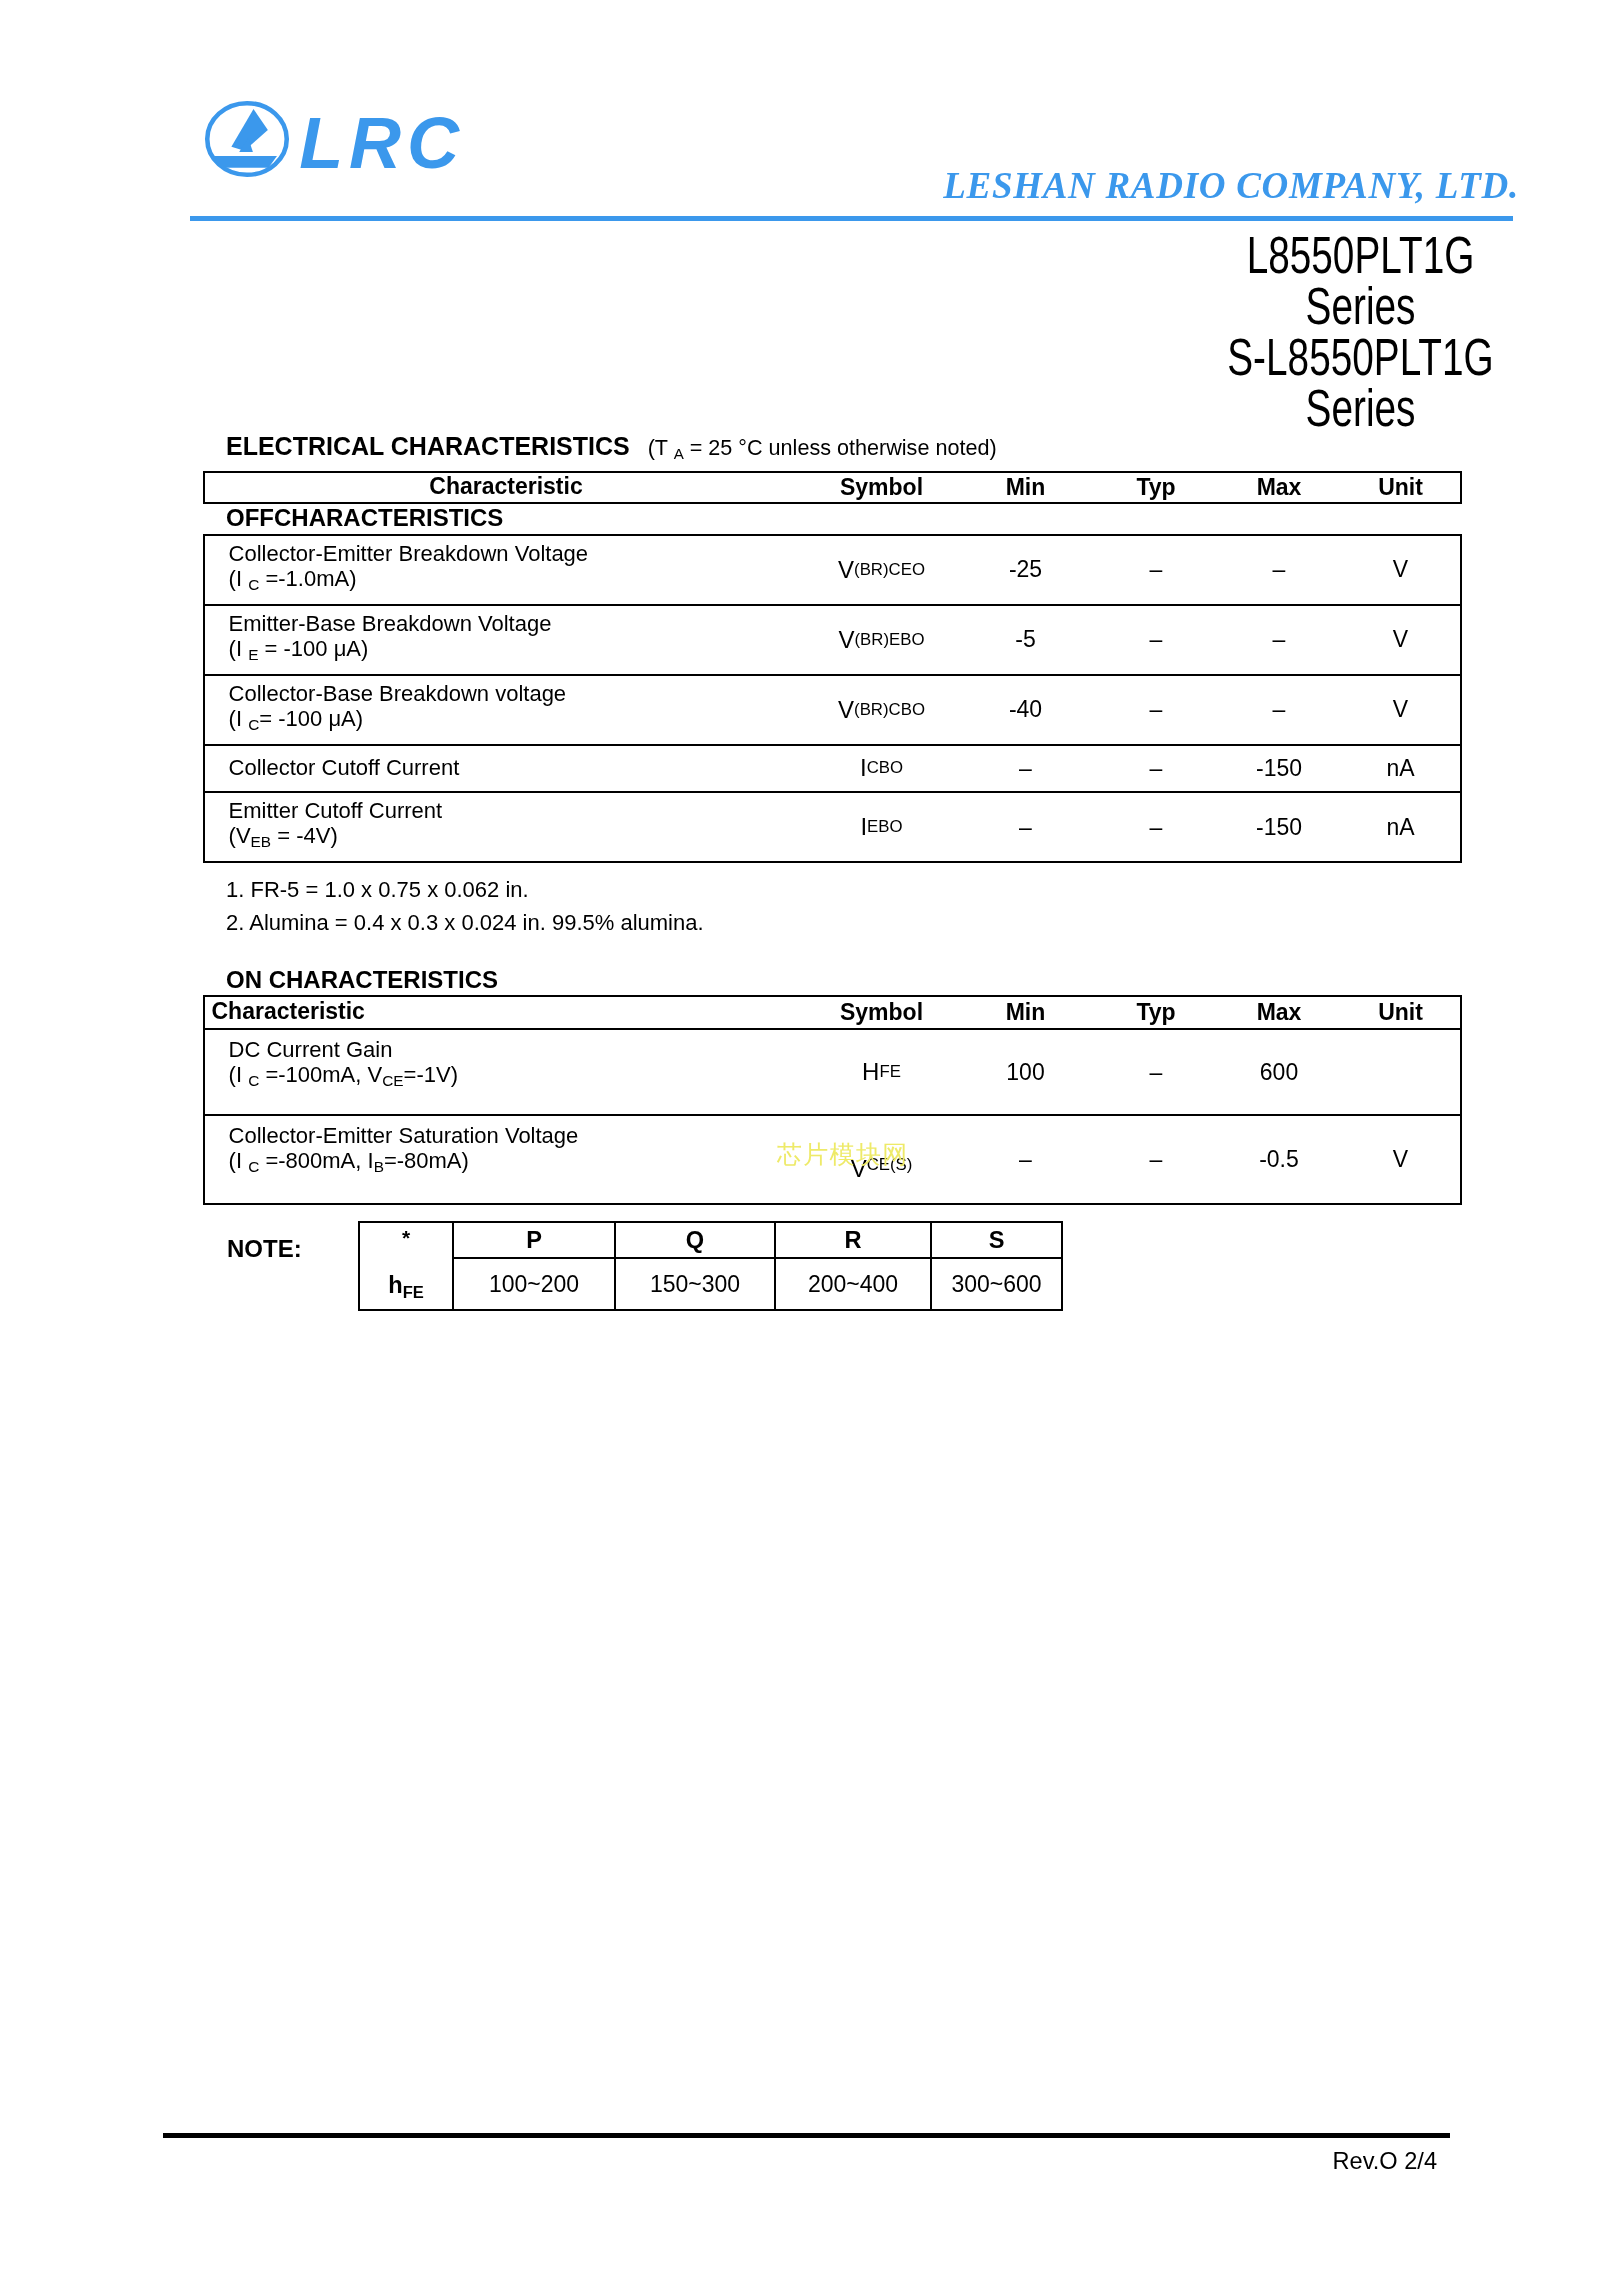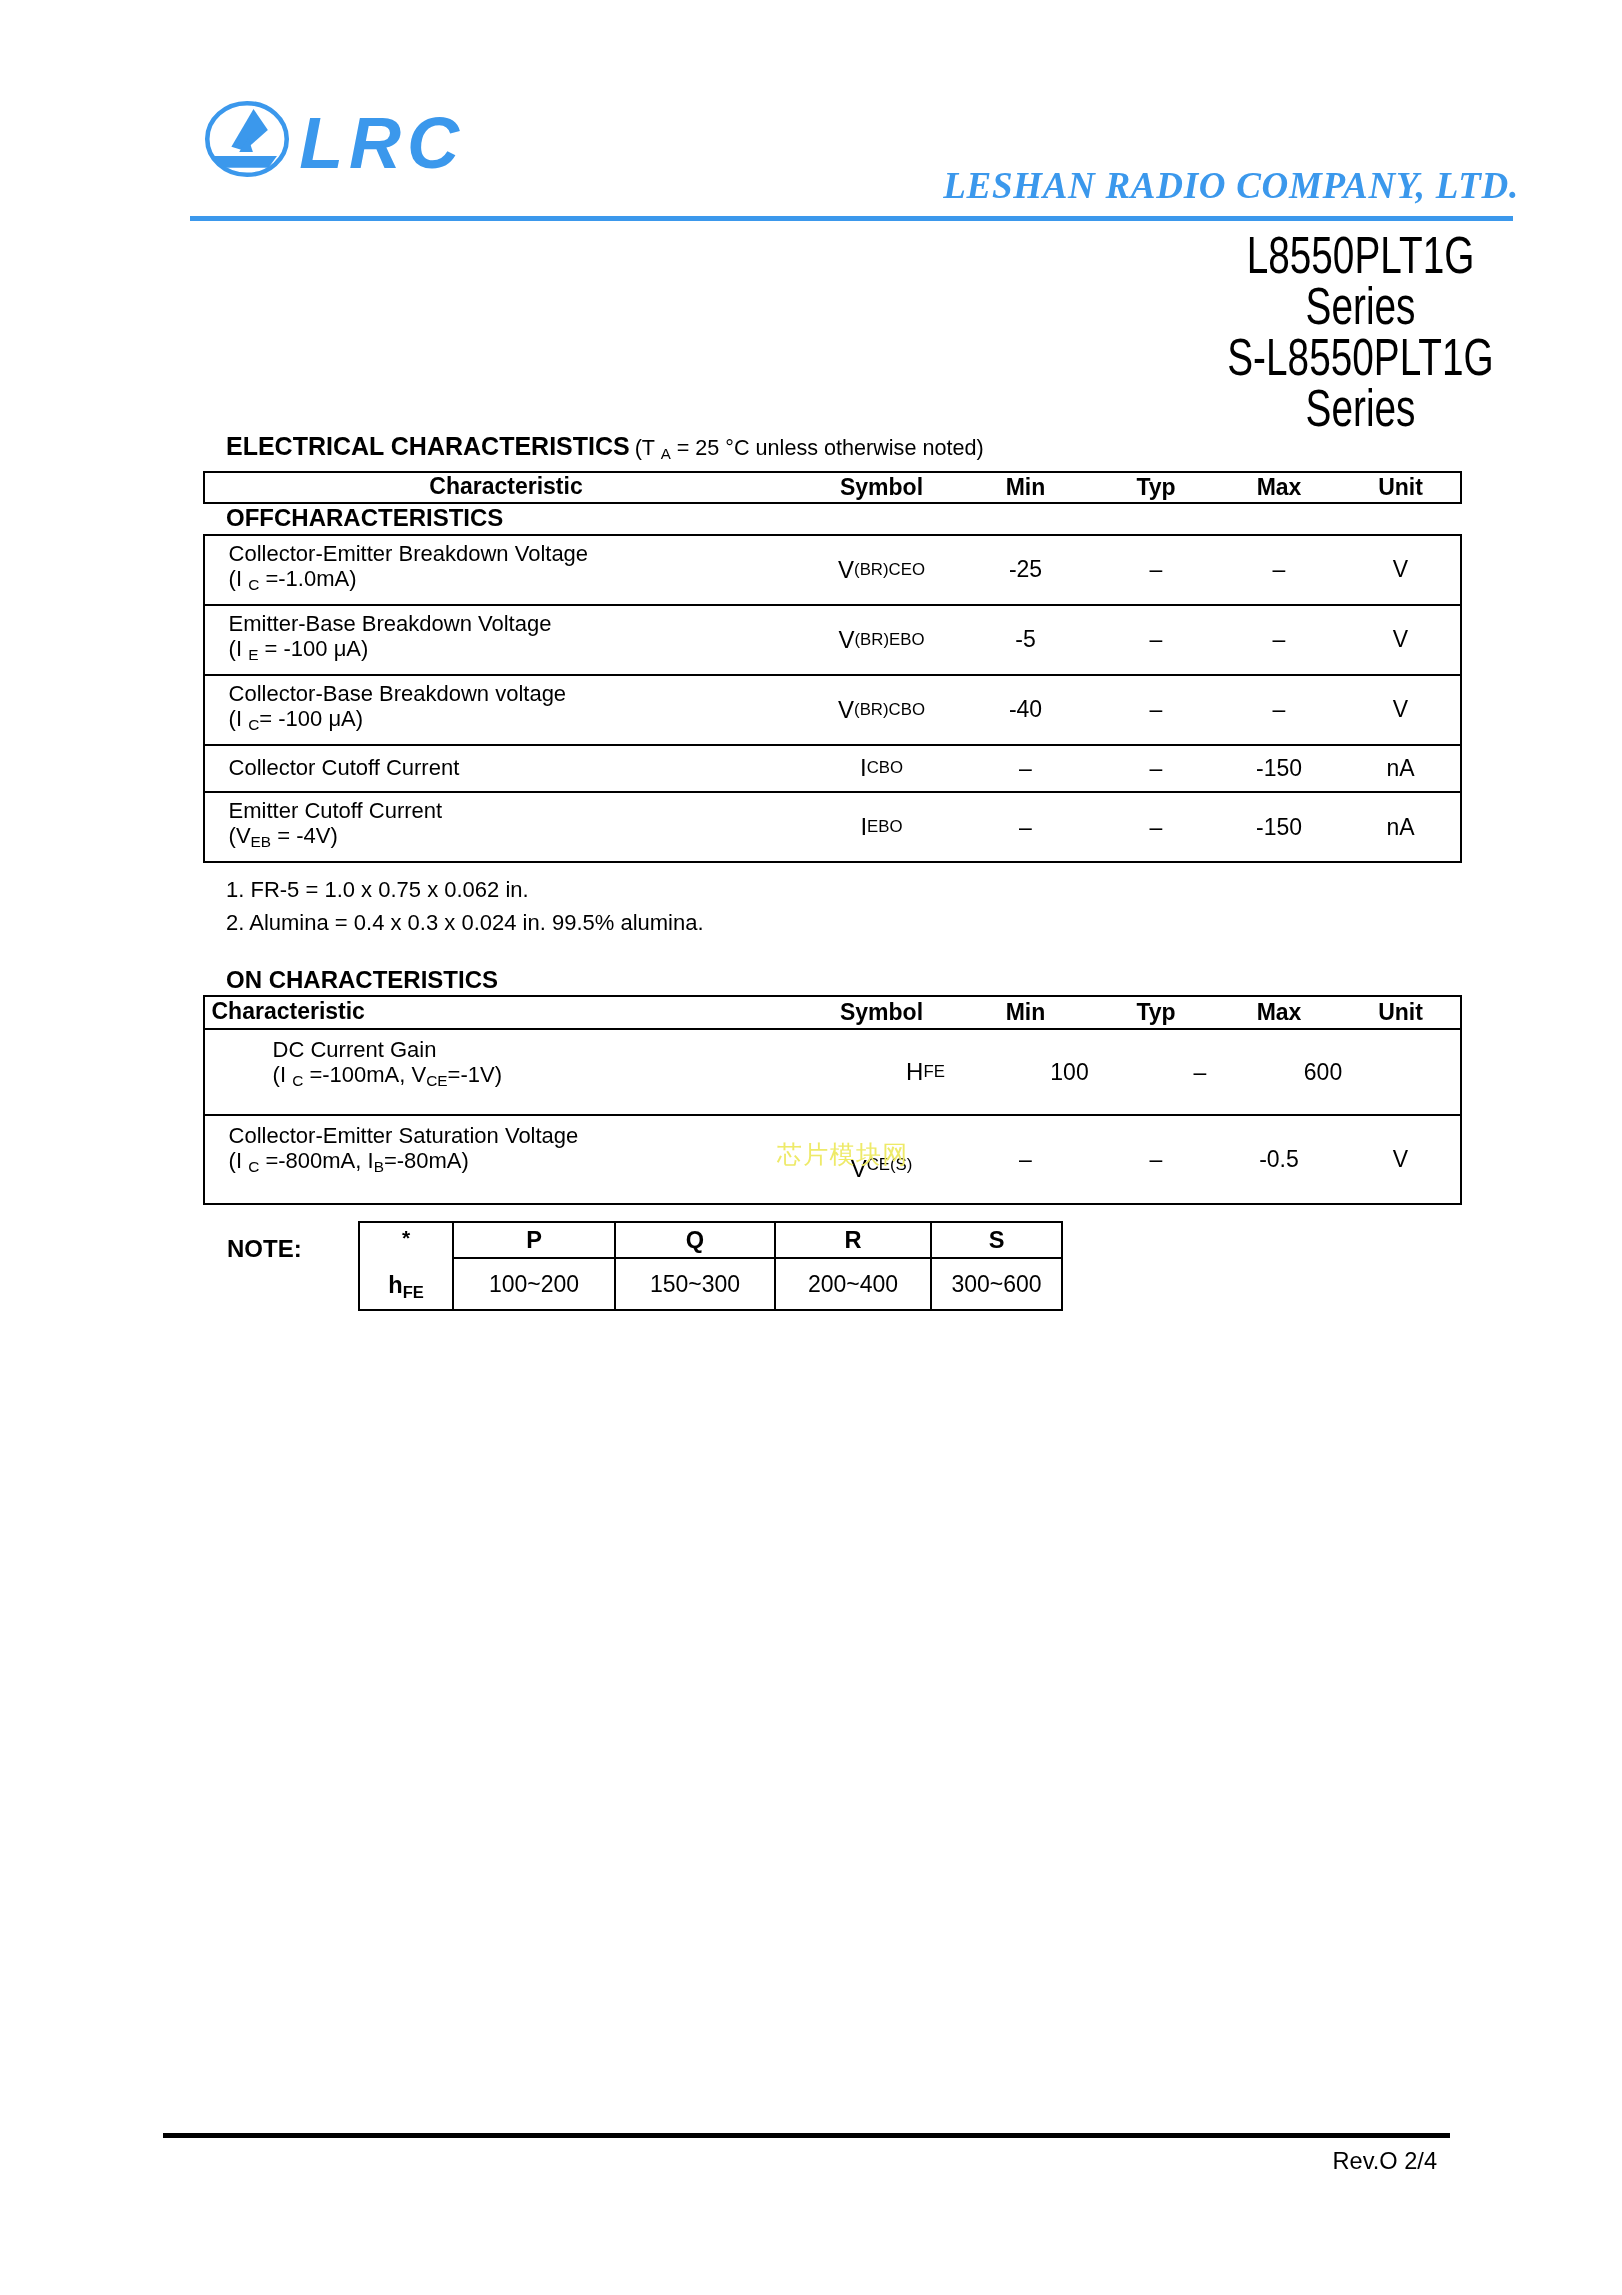--- a/index.html
+++ b/index.html
@@ -26,21 +26,21 @@
   .blue-rule{position:absolute;left:190px;top:216px;width:1323px;height:5.2px;background:var(--blue);}
   .title-block{
     position:absolute;left:1099px;top:230px;width:523px;
     text-align:center;font-size:51px;line-height:51px;color:#000;
     transform:scaleX(0.76);transform-origin:50% 0;
     white-space:nowrap;
   }
   
   .elec-heading{position:absolute;left:226px;top:432px;white-space:nowrap;}
   .elec-heading .hbold{font-weight:bold;font-size:25px;}
-  .elec-heading .hnote{font-size:21.6px;margin-left:2px;text-align:right;}
+  .elec-heading .hnote{font-size:21.6px;margin-left:15px;text-align:right;}
   .sub-heading{position:absolute;font-weight:bold;font-size:24px;white-space:nowrap;}
   
   .tbox{position:absolute;left:203px;width:1259px;border:2.6px solid #000;box-sizing:border-box;background:#fff;}
   .hdr-row{display:flex;align-items:center;height:100%;}
   .trow{display:flex;box-sizing:border-box;align-items:center;}
   .trow + .trow{border-top:2.6px solid #000;}
   .c-char{width:602px;box-sizing:border-box;padding:5.2px 0 6.5px 23.6px;display:flex;flex-direction:column;justify-content:space-between;}
   .c-sym{width:149px;}
   .c-min{width:139px;}
   .c-typ{width:122px;}
@@ -215,21 +215,21 @@
 
     <div class="trow" style="height:31px;">
       <div class="c-char char-head-left hcell">Characteristic</div>
       <div class="c-sym cellc hcell">Symbol</div>
       <div class="c-min cellc hcell">Min</div>
       <div class="c-typ cellc hcell">Typ</div>
       <div class="c-max cellc hcell">Max</div>
       <div class="c-unit cellc hcell">Unit</div>
     </div>
 
-    <div class="trow" style="height:86px;padding-left:44px;">
+    <div class="trow" style="height:86px;">
       <div class="c-char" style="padding-bottom:18.3px;">
         <div class="rname">DC Current Gain</div>
         <div class="rcond"><span>(I </span><sub class="sb">C</sub><span> =-100mA, V</span><sub class="sb">CE</sub><span>=-1V)</span></div>
       </div>
       <div class="c-sym cellc symtxt">
           <span>H </span>
           <sub class="sb">FE</sub>
         </div>
       <div class="c-min cellc val">100</div>
       <div class="c-typ cellc val">–</div>

